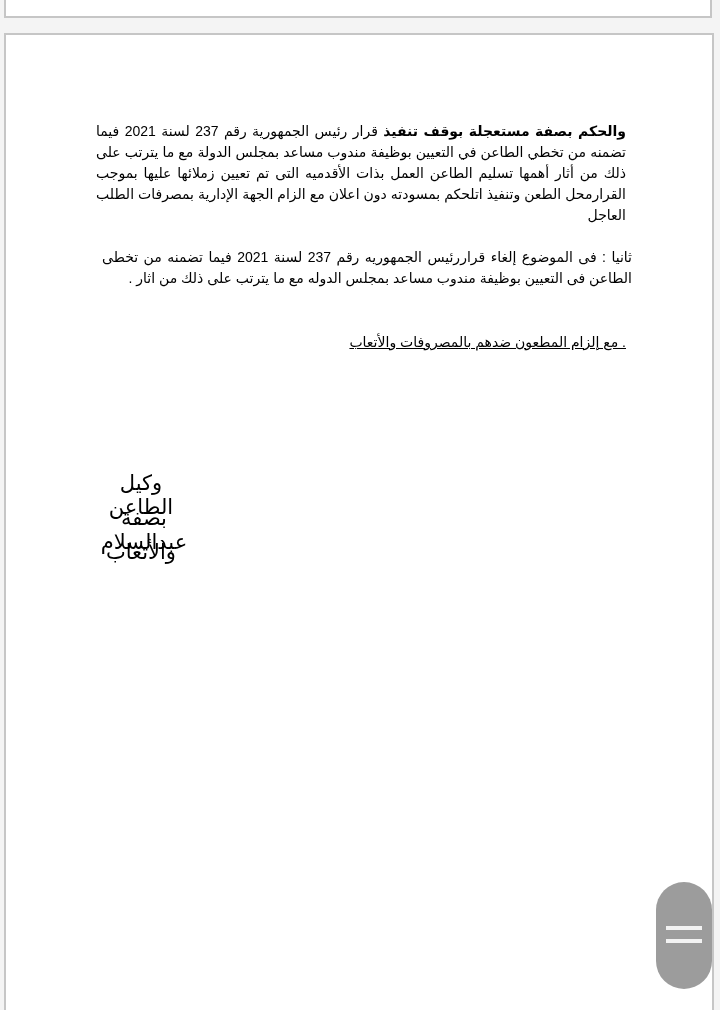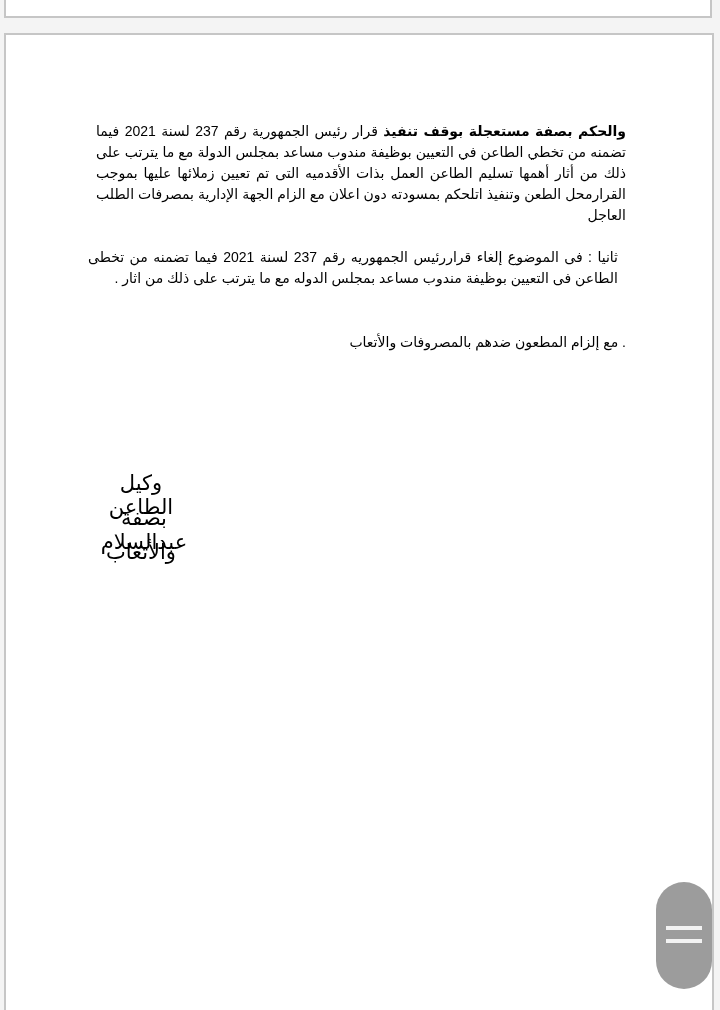--- a/index.html
+++ b/index.html
@@ -17,22 +17,22 @@
   .page {
     position: absolute; left: 4px; top: 33px; width: 710px; height: 990px;
     background: #fff; border: 2px solid #c6c6c6; border-bottom: none;
     box-sizing: border-box;
   }
   .para {
     position: absolute; direction: rtl; text-align: justify;
     text-align-last: right; font-size: 14px; line-height: 21px;
   }
   .p1 { right: 86px; top: 86px; width: 530px; }
-  .p2 { right: 94px; top: 212px; width: 530px; }
-  .p3 { right: 86px; top: 297px; width: 530px; }
+  .p2 { right: 80px; top: 212px; width: 530px; }
+  .p3 { right: 86px; top: 297px; width: 530px; text-decoration: underline; }
   .bold { font-weight: bold; }
   .sig {
     position: absolute; direction: rtl; font-size: 21px; text-align: center;
   }
   .sig1 { left: 90px; top: 436px; width: 90px; }
   .sig2 { left: 86px; top: 471px; width: 104px; }
   .sig3 { left: 106px; top: 505px; width: 64px; }
   .sig4 { left: 86px; top: 539px; width: 164px; }
   .scroll-handle {
     position: absolute; left: 656px; top: 882px; width: 56px; height: 107px;

